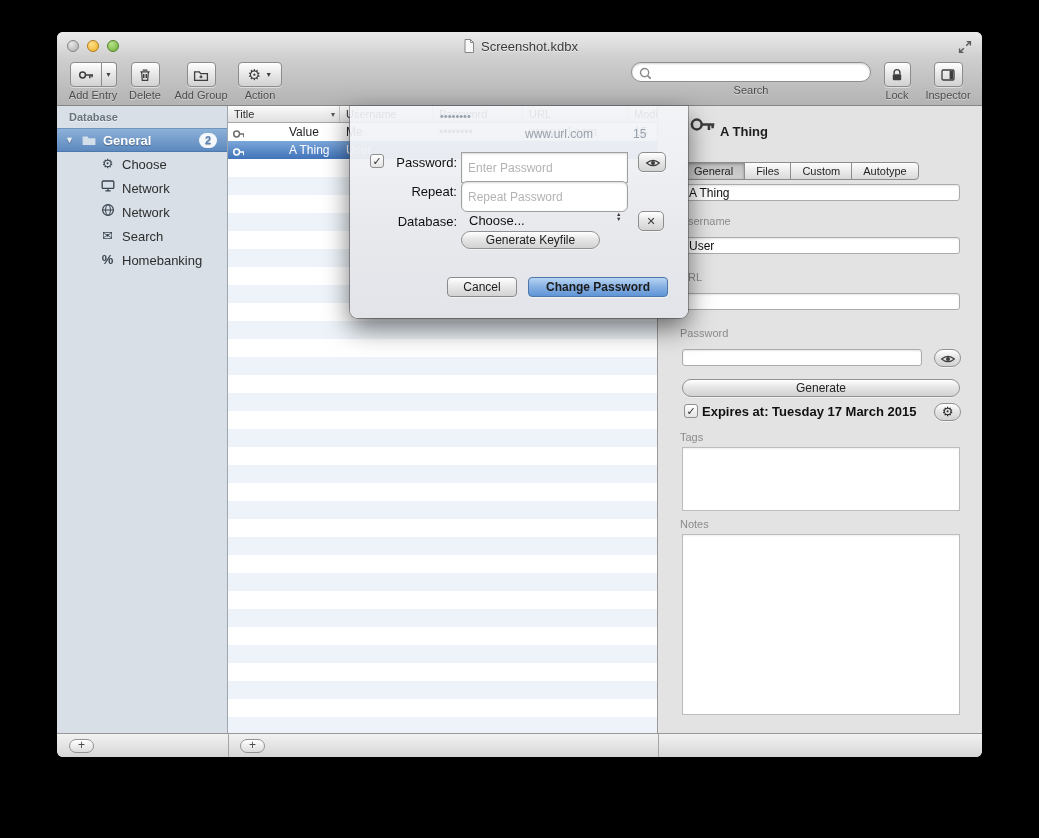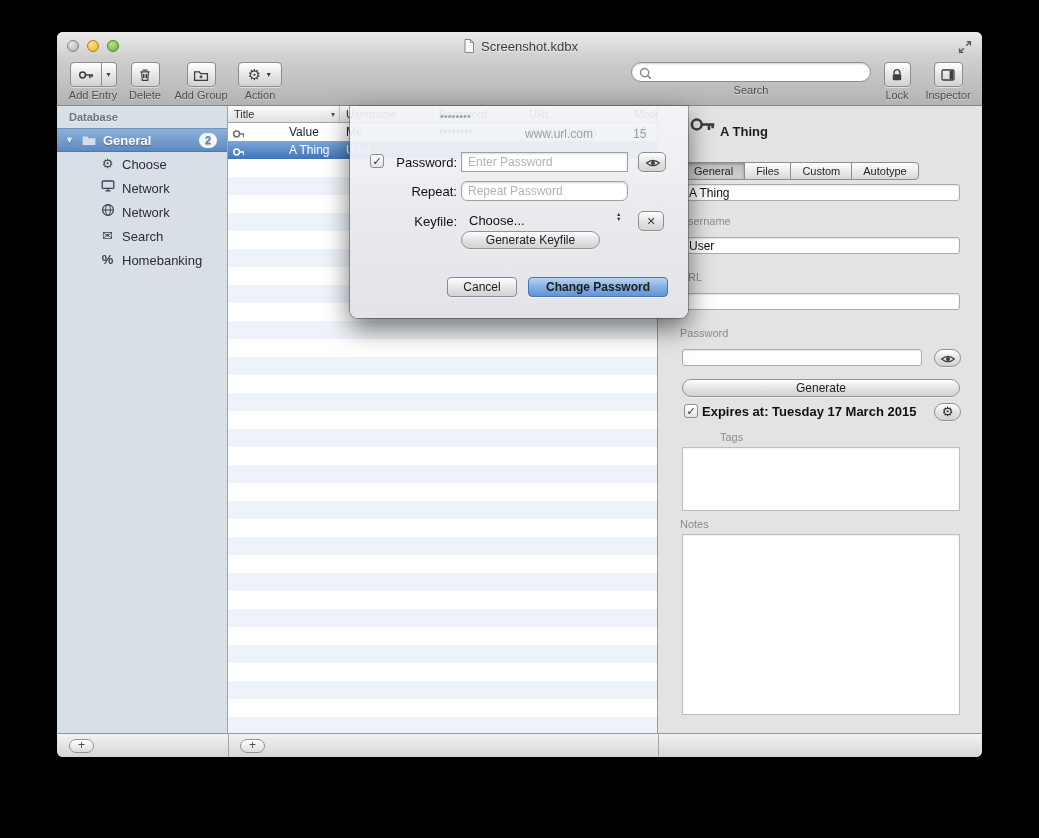--- a/index.html
+++ b/index.html
@@ -117,21 +117,21 @@
               border-radius:8px; background:linear-gradient(#ffffff, #dcdcdc);
               font-size:12px; line-height:11px; text-align:center; color:#4c4c4c; }
 
   
   .sheet { position:absolute; left:293px; top:74px; width:338px; height:212px; z-index:10;
            border-radius:0 0 8px 8px;
            background:linear-gradient(rgba(243,245,248,0.90), rgba(238,240,243,0.97) 60px, #e8eaee 110px, #e2e4e9);
            box-shadow:0 10px 26px rgba(0,0,0,.55), 0 0 0 1px rgba(110,110,115,.55); }
   .ghost { position:absolute; color:#98a1ab; pointer-events:none; white-space:nowrap; }
   .sheet-label { position:absolute; width:107px; text-align:right; font-size:13px; color:#101010; }
-  .sheet-input { position:absolute; left:111px; width:167px; height:20px; border:1px solid #a0a0a0;
+  .sheet-input { position:absolute; left:111px; width:167px; height:31px; border:1px solid #a0a0a0;
                  background:#fff; font-size:12px; padding:0 6px; outline:none;
                  box-shadow:inset 0 1px 2px rgba(0,0,0,.15); color:#ec4899; }
   .sheet-input::placeholder, .ifield::placeholder { color:#b3b3b3; }
   .sq-btn { position:absolute; border:1px solid #8d8d8d; border-radius:5px; height:20px;
             background:linear-gradient(#ffffff, #e7e7e7 45%, #d3d3d3); display:flex;
             align-items:center; justify-content:center; color:#3c3c3c;
             box-shadow:0 1px 0 rgba(255,255,255,.5); }
   .popup { position:absolute; left:111px; top:105px; width:167px; height:20px;
            font-size:13px; color:#111; line-height:20px; padding-left:8px; }
   .stepper { position:absolute; left:266px; top:106px; display:flex; flex-direction:column;
@@ -397,21 +397,21 @@
             <use href="#i-eye"></use>
           </svg>
       </div>
 
       <div class="pill" style="top:273px; left:24px; width:278px;">Generate</div>
 
       <div class="checkbox" style="left:26px; top:298px;"><span>✓</span></div>
       <div class="expires-label">Expires at: Tuesday 17 March 2015</div>
       <div class="pill" style="top:297px; left:276px; width:27px;"><span style="font-size:13px;">⚙</span></div>
 
-      <div class="ilabel" style="top:325px;margin-left:40px;">Tags</div>
+      <div class="ilabel" style="top:325px;">Tags</div>
       <textarea class="ibox" style="top: 341px; height: 64px;"></textarea>
 
       <div class="ilabel" style="top:412px;">Notes</div>
       <textarea class="ibox" style="top: 428px; height: 181px;"></textarea>
     </div>
   </div>
 
   <div class="footer">
     <div class="fsep" style="left:171px;"></div>
     <div class="fsep" style="left:601px;"></div>
@@ -429,21 +429,21 @@
     <input class="sheet-input" style="top: 46px;" type="text" placeholder="Enter Password">
     <div class="sq-btn" style="left:288px; top:46px; width:28px;">
       <svg class="ic" width="15" height="15">
           <use href="#i-eye"></use>
         </svg>
     </div>
 
     <div class="sheet-label" style="top:78px; left:0;">Repeat:</div>
     <input class="sheet-input" style="top: 75px; border-radius: 6px;" type="text" placeholder="Repeat Password">
 
-    <div class="sheet-label" style="top:108px; left:0;">Keyfile:</div>
+    <div class="sheet-label" style="top:108px; left:0;">Database:</div>
     <div class="popup"><span>Choose...</span></div>
     <div class="stepper">
       <span>▲</span>
         <span>▼</span>
     </div>
     <div class="sq-btn" style="left:288px; top:105px; width:26px;">
       <span style="font-size:11px; font-weight:bold;">✕</span>
     </div>
 
     <div class="pill" style="left:111px; top:125px; width:139px;">Generate Keyfile</div>

